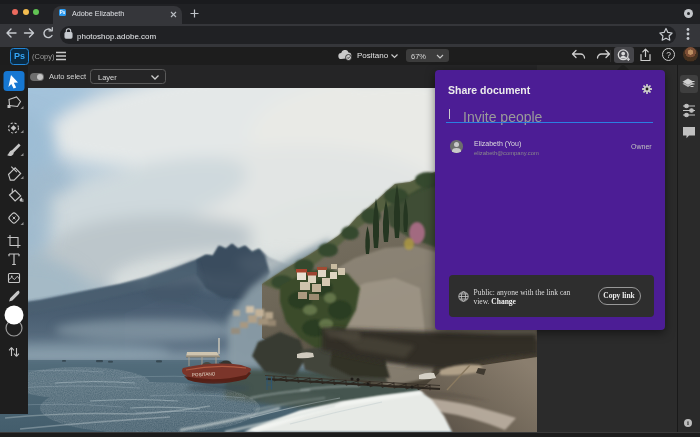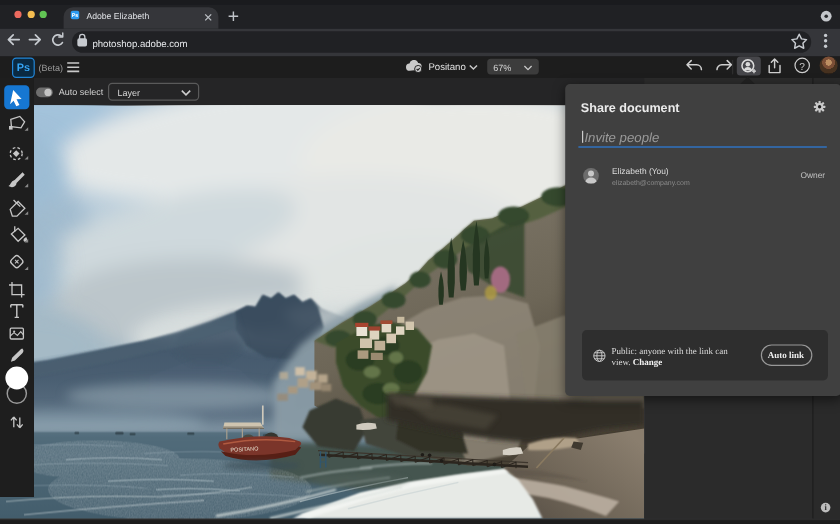--- a/index.html
+++ b/index.html
@@ -50,21 +50,21 @@
 
     <g fill="#c7cbd0">
       <circle cx="688" cy="4.5" r="1.4"></circle>
         <circle cx="688" cy="9" r="1.4"></circle>
         <circle cx="688" cy="13.5" r="1.4"></circle>
     </g>
   </svg>
 
   <div class="abs" style="left:0;top:47px;width:700px;height:18px;background:#1d1d1d;"></div>
   <div class="abs" style="left:10px;top:47.5px;width:19px;height:17px;border-radius:3.5px;background:#0a2a42;border:1px solid #2186d8;color:#35a5f5;font-size:9px;font-weight:bold;text-align:center;line-height:15px;">Ps</div>
-  <div class="abs" style="left:32px;top:51.5px;color:#9d9d9d;font-size:7.5px;">(Beta)</div>
+  <div class="abs" style="left:32px;top:51.5px;color:#9d9d9d;font-size:7.5px;">(Copy)</div>
   <svg class="abs" style="left:55px;top:51px;" width="12" height="10" viewBox="0 0 12 10">
     <g stroke="#c9c9c9" stroke-width="1.3">
         <path d="M1 1.5h10M1 5h10M1 8.5h10"></path>
       </g>
   </svg>
 
   <svg class="abs" style="left:338px;top:50px;" width="15" height="11" viewBox="0 0 15 11">
     <path d="M3.5 9 a3 3 0 0 1 -.3 -6 a3.8 3.8 0 0 1 7.3 -.6 a2.9 2.9 0 0 1 .8 5.7 z" fill="#c9c9c9"></path>
     <circle cx="10.5" cy="7.5" r="3" fill="#c9c9c9" stroke="#1d1d1d" stroke-width="0.8"></circle>
     <path d="M9.2 7.5 l1 1 1.6 -1.8" stroke="#1d1d1d" stroke-width="0.9" fill="none"></path>
@@ -459,52 +459,52 @@
       <circle cx="13.5" cy="45.5" r="1.8" fill="#c0c0c0"></circle>
       <circle cx="8.5" cy="50" r="1.8" fill="#c0c0c0"></circle>
     </g>
     <path d="M5 62 h12 v8.5 h-6 l-2.5 2.8 v-2.8 h-3.5 z" fill="#c0c0c0"></path>
   </svg>
   </div>
 
   <div class="abs" style="left:0;top:432px;width:700px;height:5px;background:#1c1c1c;border-top:1px solid #3a3a3a;"></div>
 
   <div class="abs" style="left:616.5px;top:63.5px;width:0;height:0;border-left:6.5px solid transparent;border-right:6.5px solid transparent;border-bottom:6.5px solid #222222;"></div>
-  <div class="abs" style="left:435px;top:69.5px;width:230px;height:260px;background:#404040;border-radius:4px;box-shadow:0 3px 10px rgba(0,0,0,.5);margin-left:36px;">
+  <div class="abs" style="left:435px;top:69.5px;width:230px;height:260px;background:#4c1d95;border-radius:4px;box-shadow:0 3px 10px rgba(0,0,0,.5);">
     <div class="abs" style="left:13px;top:14px;color:#ebebeb;font-size:10.5px;font-weight:bold;">Share document</div>
     <svg class="abs" style="left:207px;top:14px;" width="10" height="10" viewBox="0 0 10 10">
       <g fill="#c9c9c9">
         <rect x="4.1" y="0" width="1.8" height="10" rx="0.5"></rect>
         <rect x="4.1" y="0" width="1.8" height="10" rx="0.5" transform="rotate(45 5 5)"></rect>
         <rect x="4.1" y="0" width="1.8" height="10" rx="0.5" transform="rotate(90 5 5)"></rect>
         <rect x="4.1" y="0" width="1.8" height="10" rx="0.5" transform="rotate(135 5 5)"></rect>
         <circle cx="5" cy="5" r="3.1"></circle>
       </g>
       <circle cx="5" cy="5" r="1.4" fill="#1f1f1f"></circle>
     </svg>
     <div class="abs" style="left:14px;top:39px;width:1px;height:10px;background:#cccccc;"></div>
-    <div class="abs" style="left:16px;top:39.5px;color:#9a9a9a;font-size:11px;font-style:italic;">Invite people</div>
+    <div class="abs" style="left:28px;top:39.5px;color:#9a9a9a;font-size:14px;">Invite people</div>
     <div class="abs" style="left:11px;top:52px;width:207px;height:1.5px;background:#2b7fe0;"></div>
 
     <div class="abs" style="left:15px;top:70.5px;width:12.5px;height:12.5px;border-radius:50%;background:#6d6d6d;overflow:hidden;">
       <div class="abs" style="left:3.75px;top:2px;width:5px;height:5px;border-radius:50%;background:#c9c9c9;"></div>
       <div class="abs" style="left:1.7px;top:7.6px;width:9px;height:6px;border-radius:50% 50% 0 0;background:#c9c9c9;"></div>
     </div>
     <div class="abs" style="left:39px;top:70.5px;color:#dedede;font-size:7px;">Elizabeth (You)</div>
     <div class="abs" style="left:39px;top:80px;color:#8b8b8b;font-size:5.8px;">elizabeth@company.com</div>
     <div class="abs" style="left:196px;top:73.5px;color:#c0c0c0;font-size:7px;">Owner</div>
 
     <div class="abs" style="left:13.5px;top:205px;width:205px;height:42px;background:#2e2e2e;border-radius:4px;font-family:Liberation Serif, serif;">
       <svg class="abs" style="left:9px;top:16px;" width="11" height="11" viewBox="0 0 11 11">
         <g stroke="#cdcdcd" stroke-width="0.8" fill="none">
           <circle cx="5.5" cy="5.5" r="4.7"></circle>
           <ellipse cx="5.5" cy="5.5" rx="2.1" ry="4.7"></ellipse>
           <path d="M0.8 5.5 h9.4 M1.5 3 h8 M1.5 8 h8"></path>
         </g>
       </svg>
       <div class="abs" style="left:25px;top:13px;color:#dcdcdc;font-size:7.5px;line-height:9px;">Public: anyone with the link can<br>view. <b style="color:#f2f2f2;">Change</b></div>
-      <div class="abs" style="left:149px;top:12.5px;width:43px;height:17.5px;border:1.3px solid #989898;border-radius:9px;color:#ededed;font-size:7.5px;font-weight:bold;text-align:center;line-height:15px;">Auto link</div>
+      <div class="abs" style="left:149px;top:12.5px;width:43px;height:17.5px;border:1.3px solid #989898;border-radius:9px;color:#ededed;font-size:7.5px;font-weight:bold;text-align:center;line-height:15px;">Copy link</div>
     </div>
   </div>
 
   <div class="abs" style="left:684px;top:419px;width:8px;height:8px;border-radius:50%;background:#bdbdbd;color:#2a2a2a;font-size:7px;font-weight:bold;text-align:center;line-height:8.5px;font-family:'Liberation Serif',serif;">i</div>
 
 </div>
 
 </body></html>

